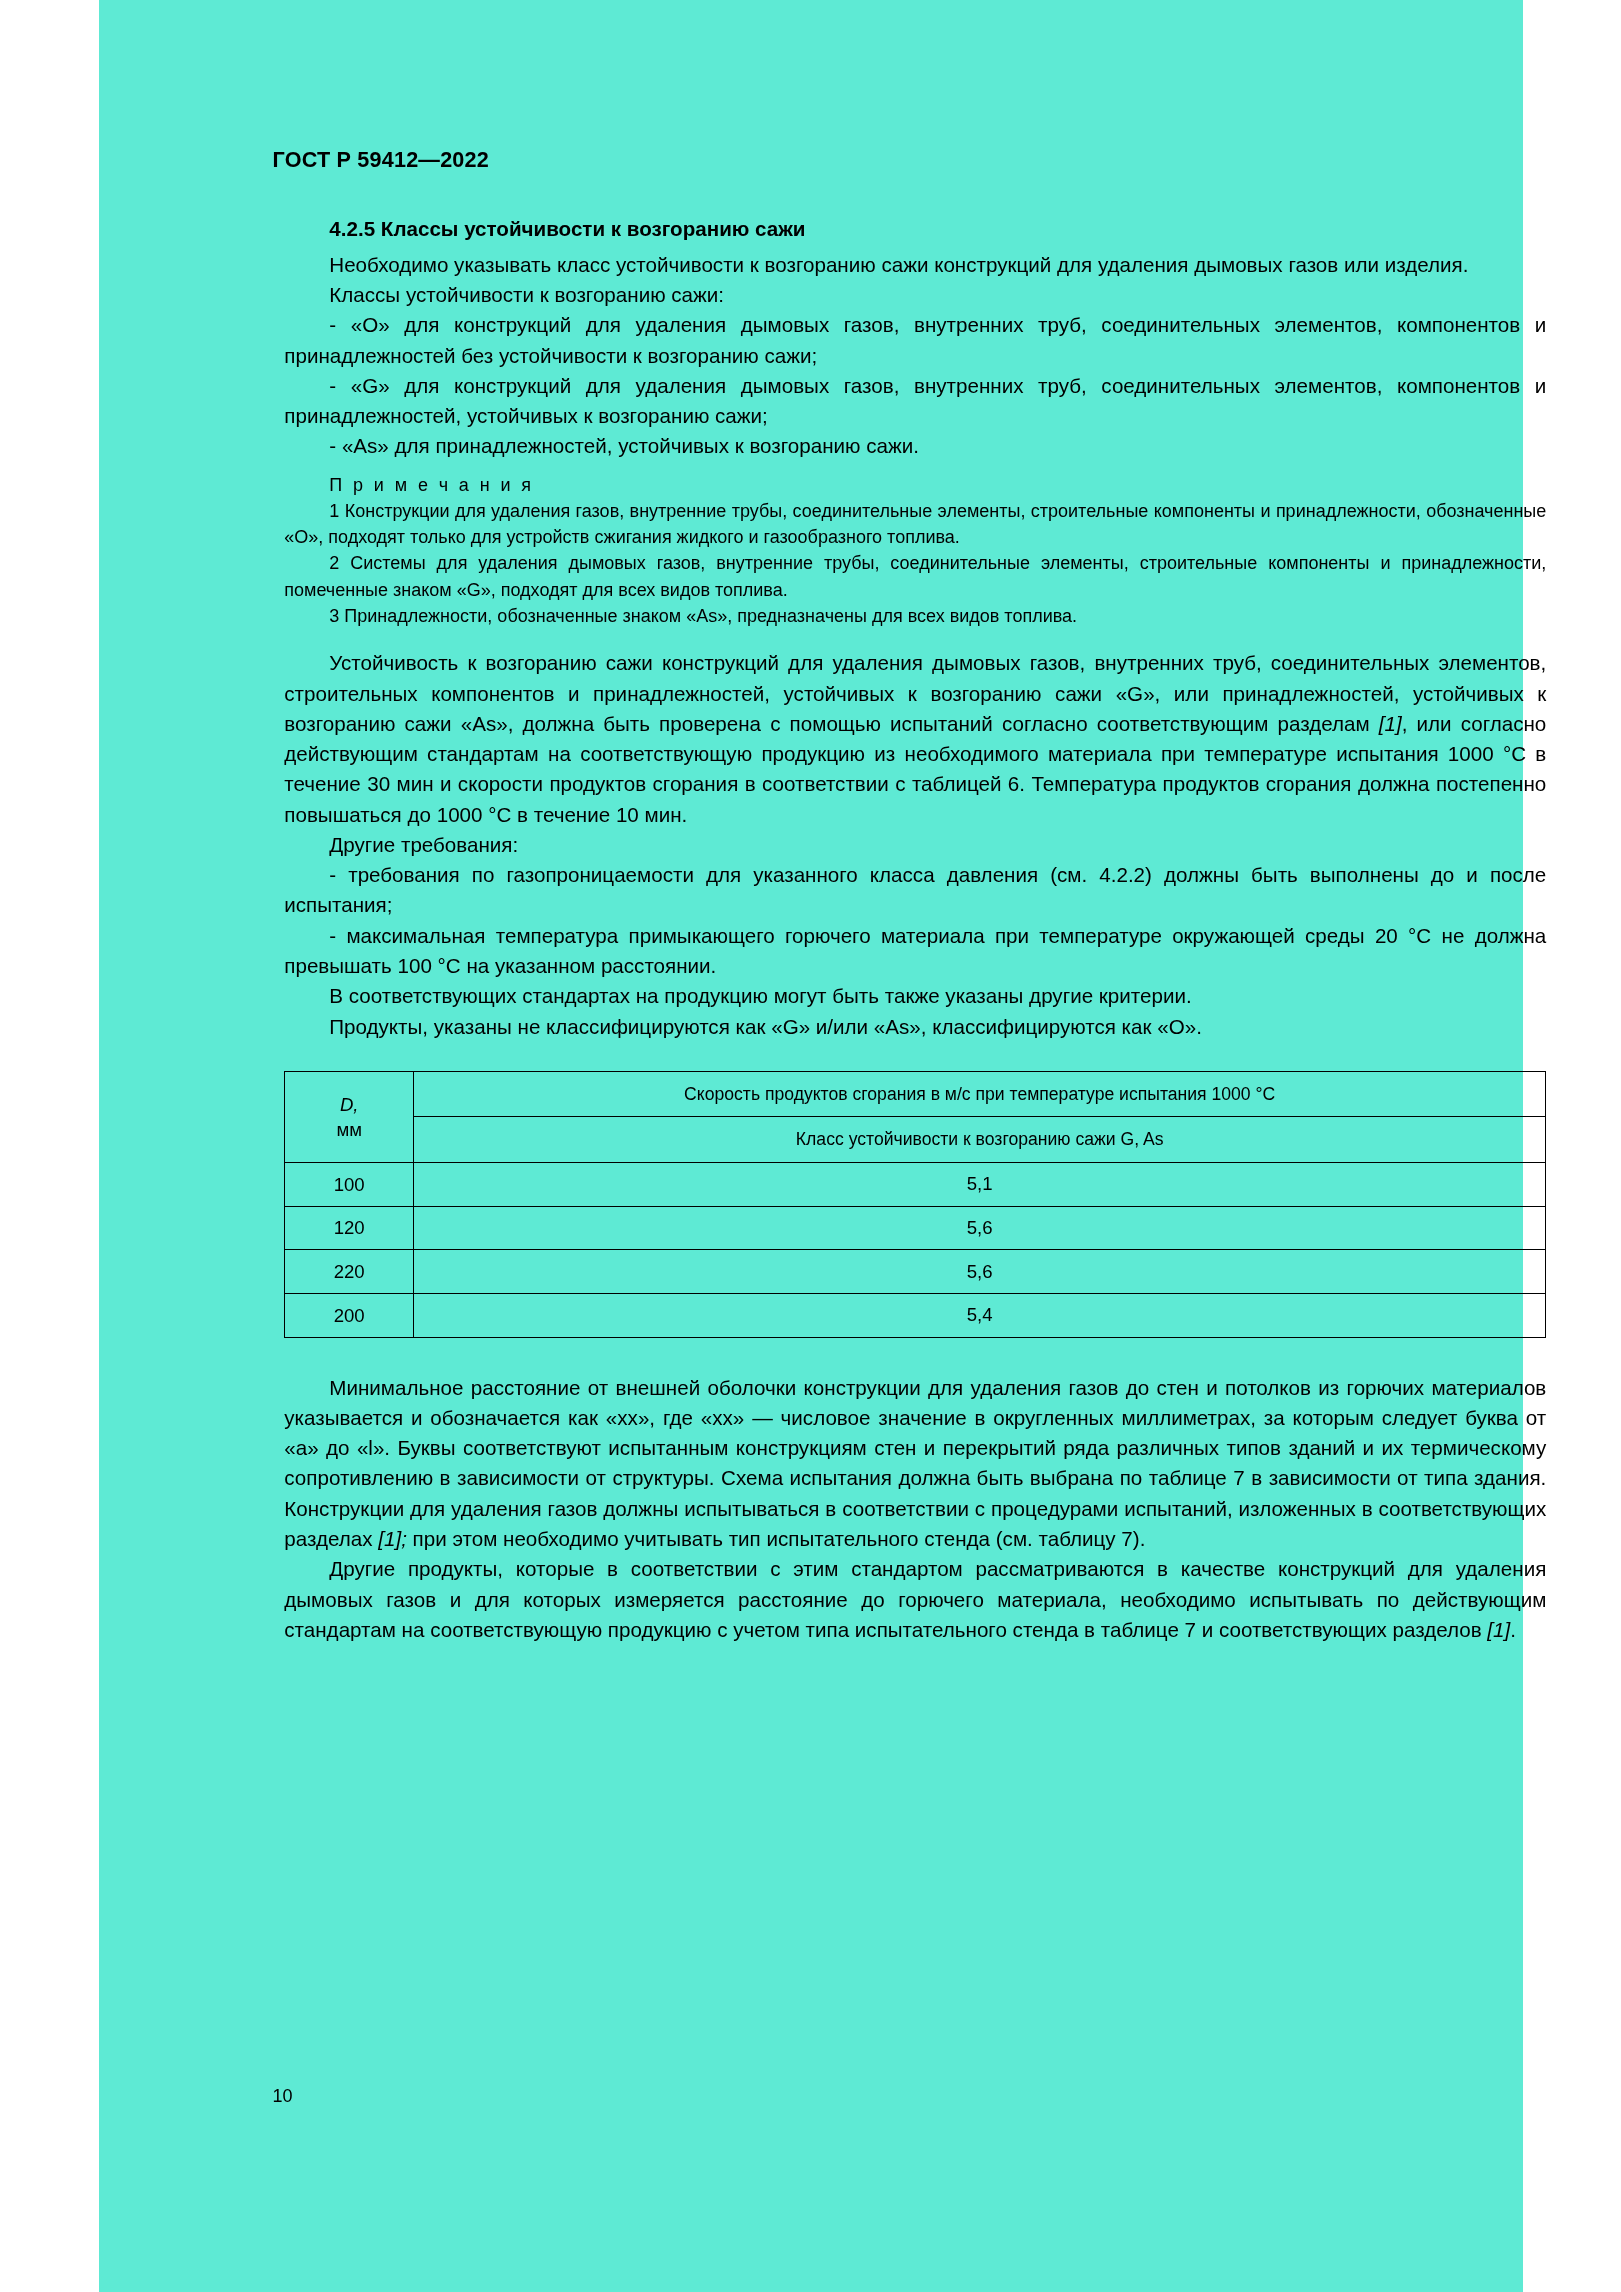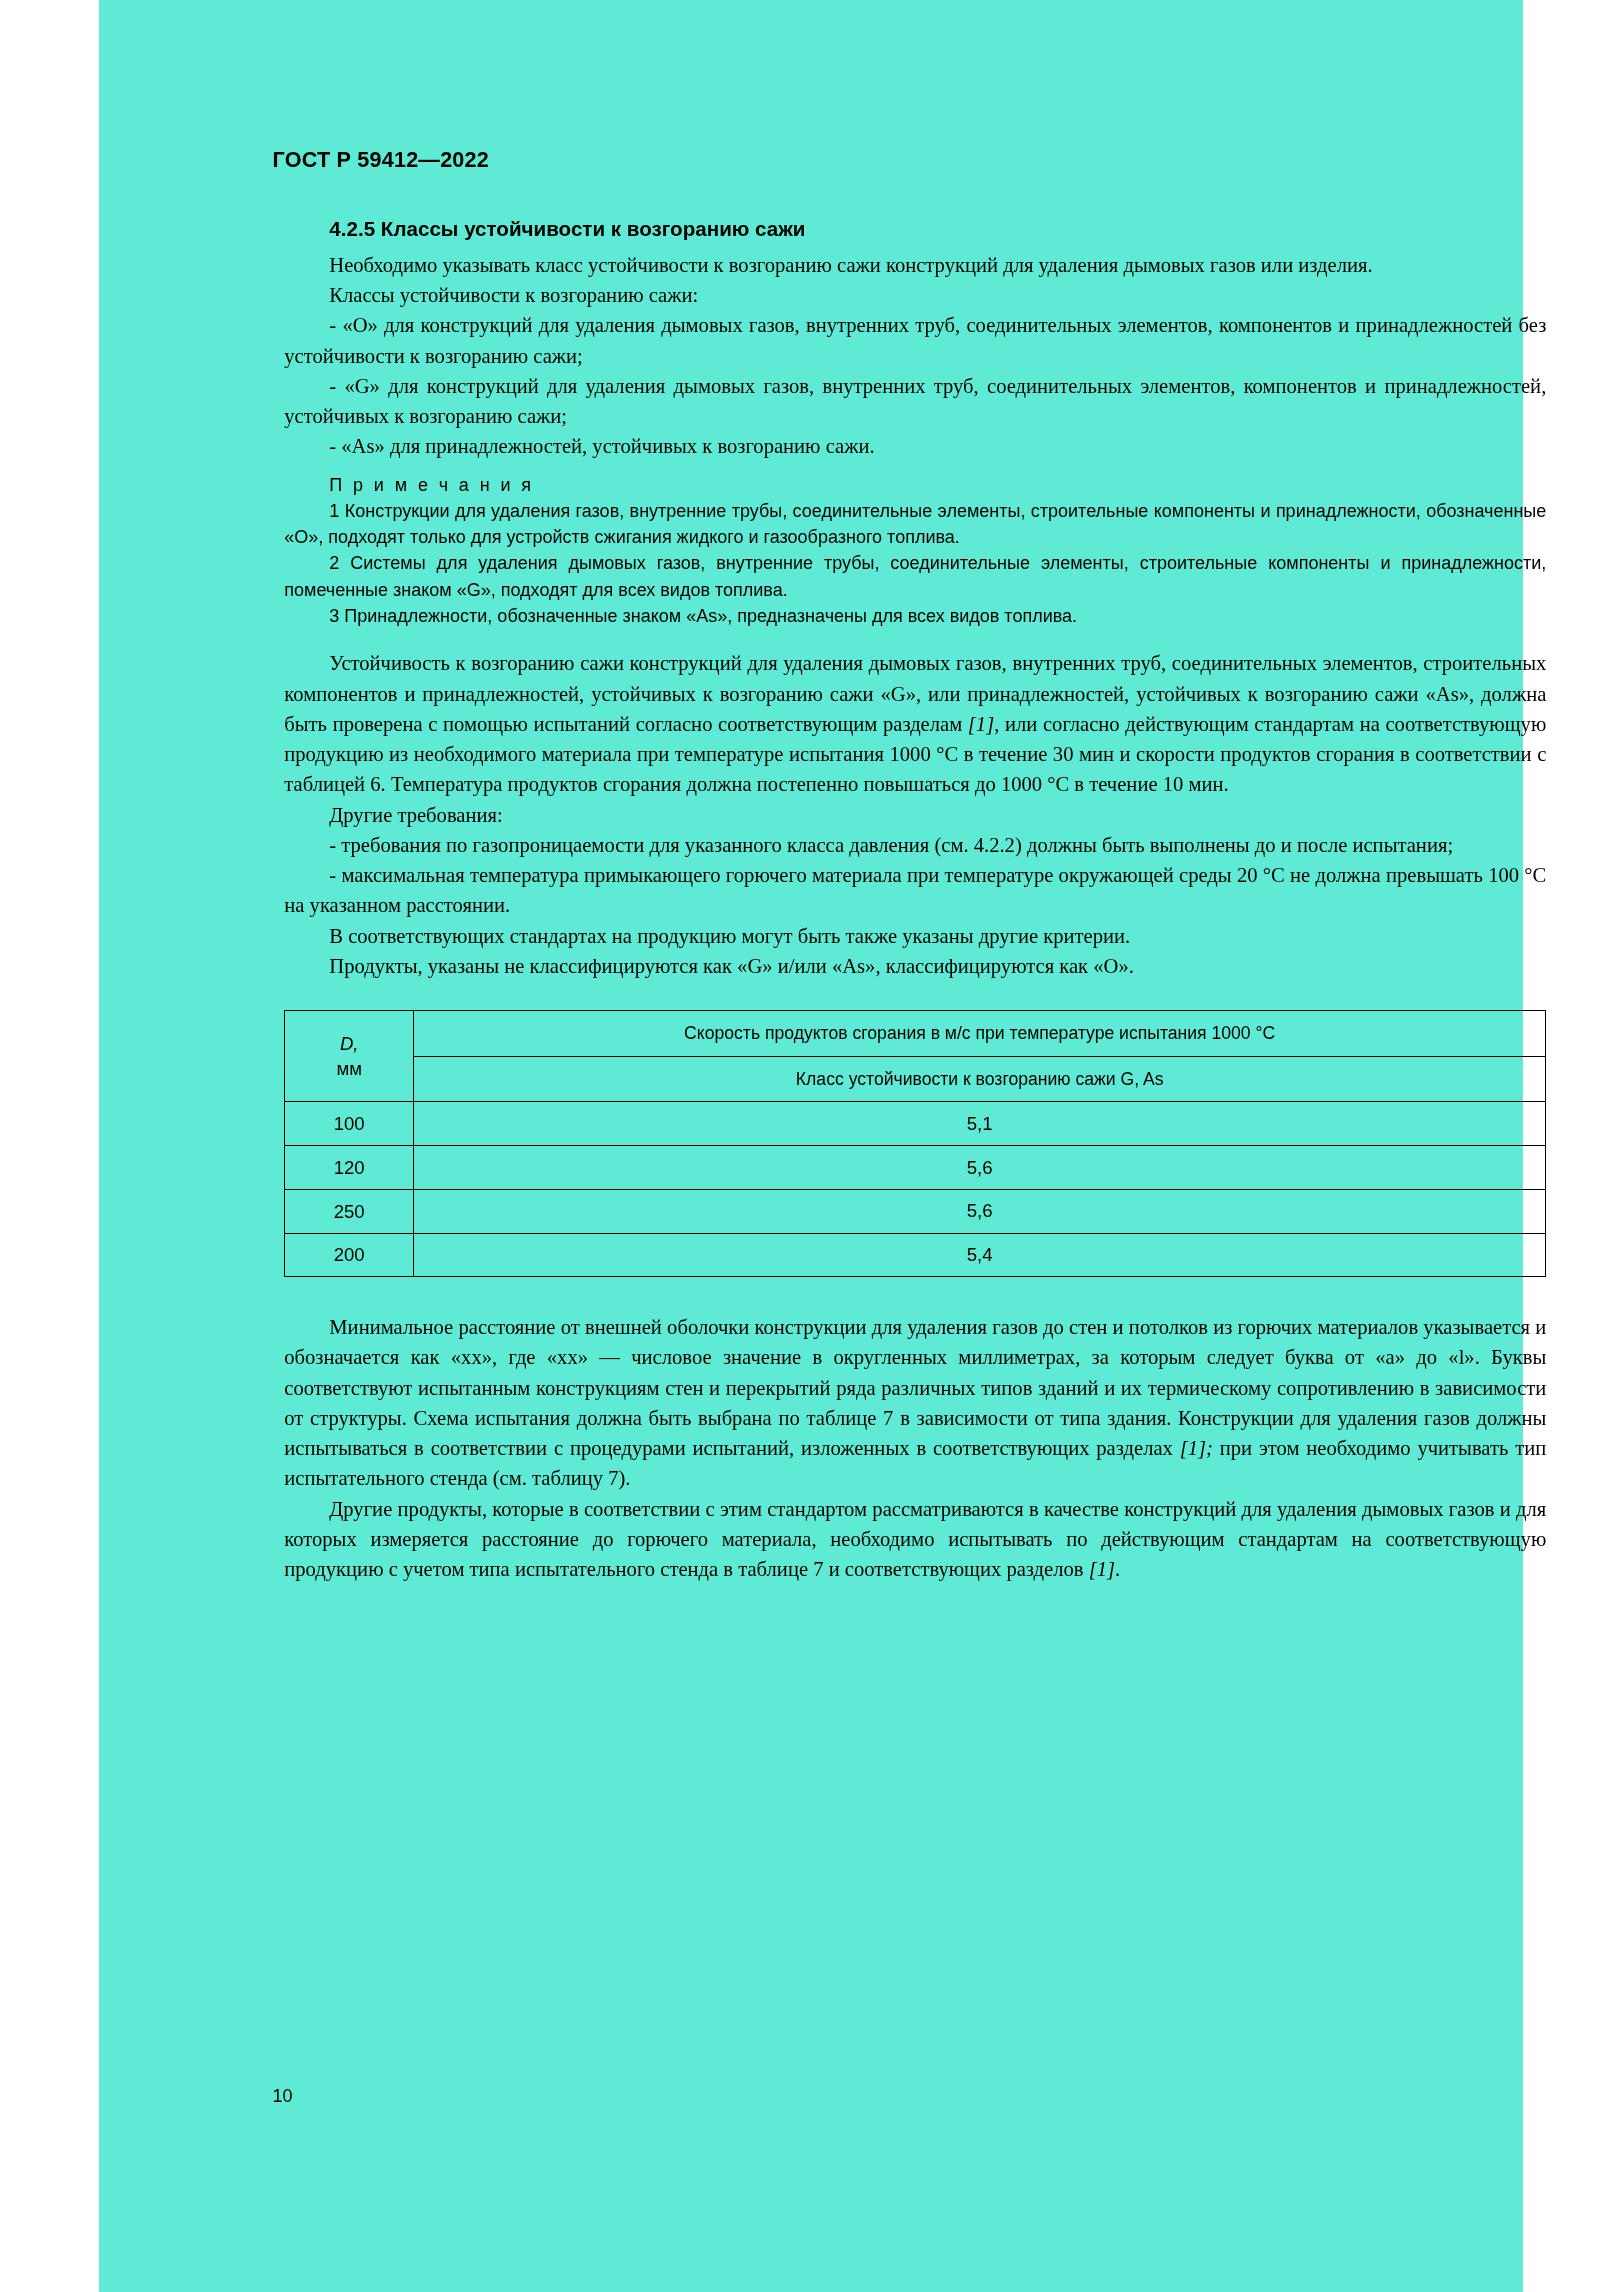--- a/index.html
+++ b/index.html
@@ -39,21 +39,20 @@
     margin: 0 0 5.9px 0;
     text-indent: 45px;
     line-height: 1.45;
   }
   p.para {
     font-size: 20.6px;
     line-height: 1.47;
     margin: 0;
     text-align: justify;
     text-indent: 45px;
-    font-family: Liberation Serif, serif;
   }
   p.note-head {
     font-size: 18px;
     margin: 13.7px 0 2px 0;
     text-indent: 45px;
     letter-spacing: 2.9px;
   }
   p.note {
     font-size: 18px;
     line-height: 1.45;
@@ -147,21 +146,21 @@
           </tr>
           <tr>
             <td class="dcol">100</td>
             <td>5,1</td>
           </tr>
           <tr>
             <td class="dcol">120</td>
             <td>5,6</td>
           </tr>
           <tr>
-            <td class="dcol">250</td>
+            <td class="dcol">220</td>
             <td>5,6</td>
           </tr>
           <tr>
             <td class="dcol">200</td>
             <td>5,4</td>
           </tr>
         </tbody>
       </table>
 
       <div class="gap-lg"></div>

